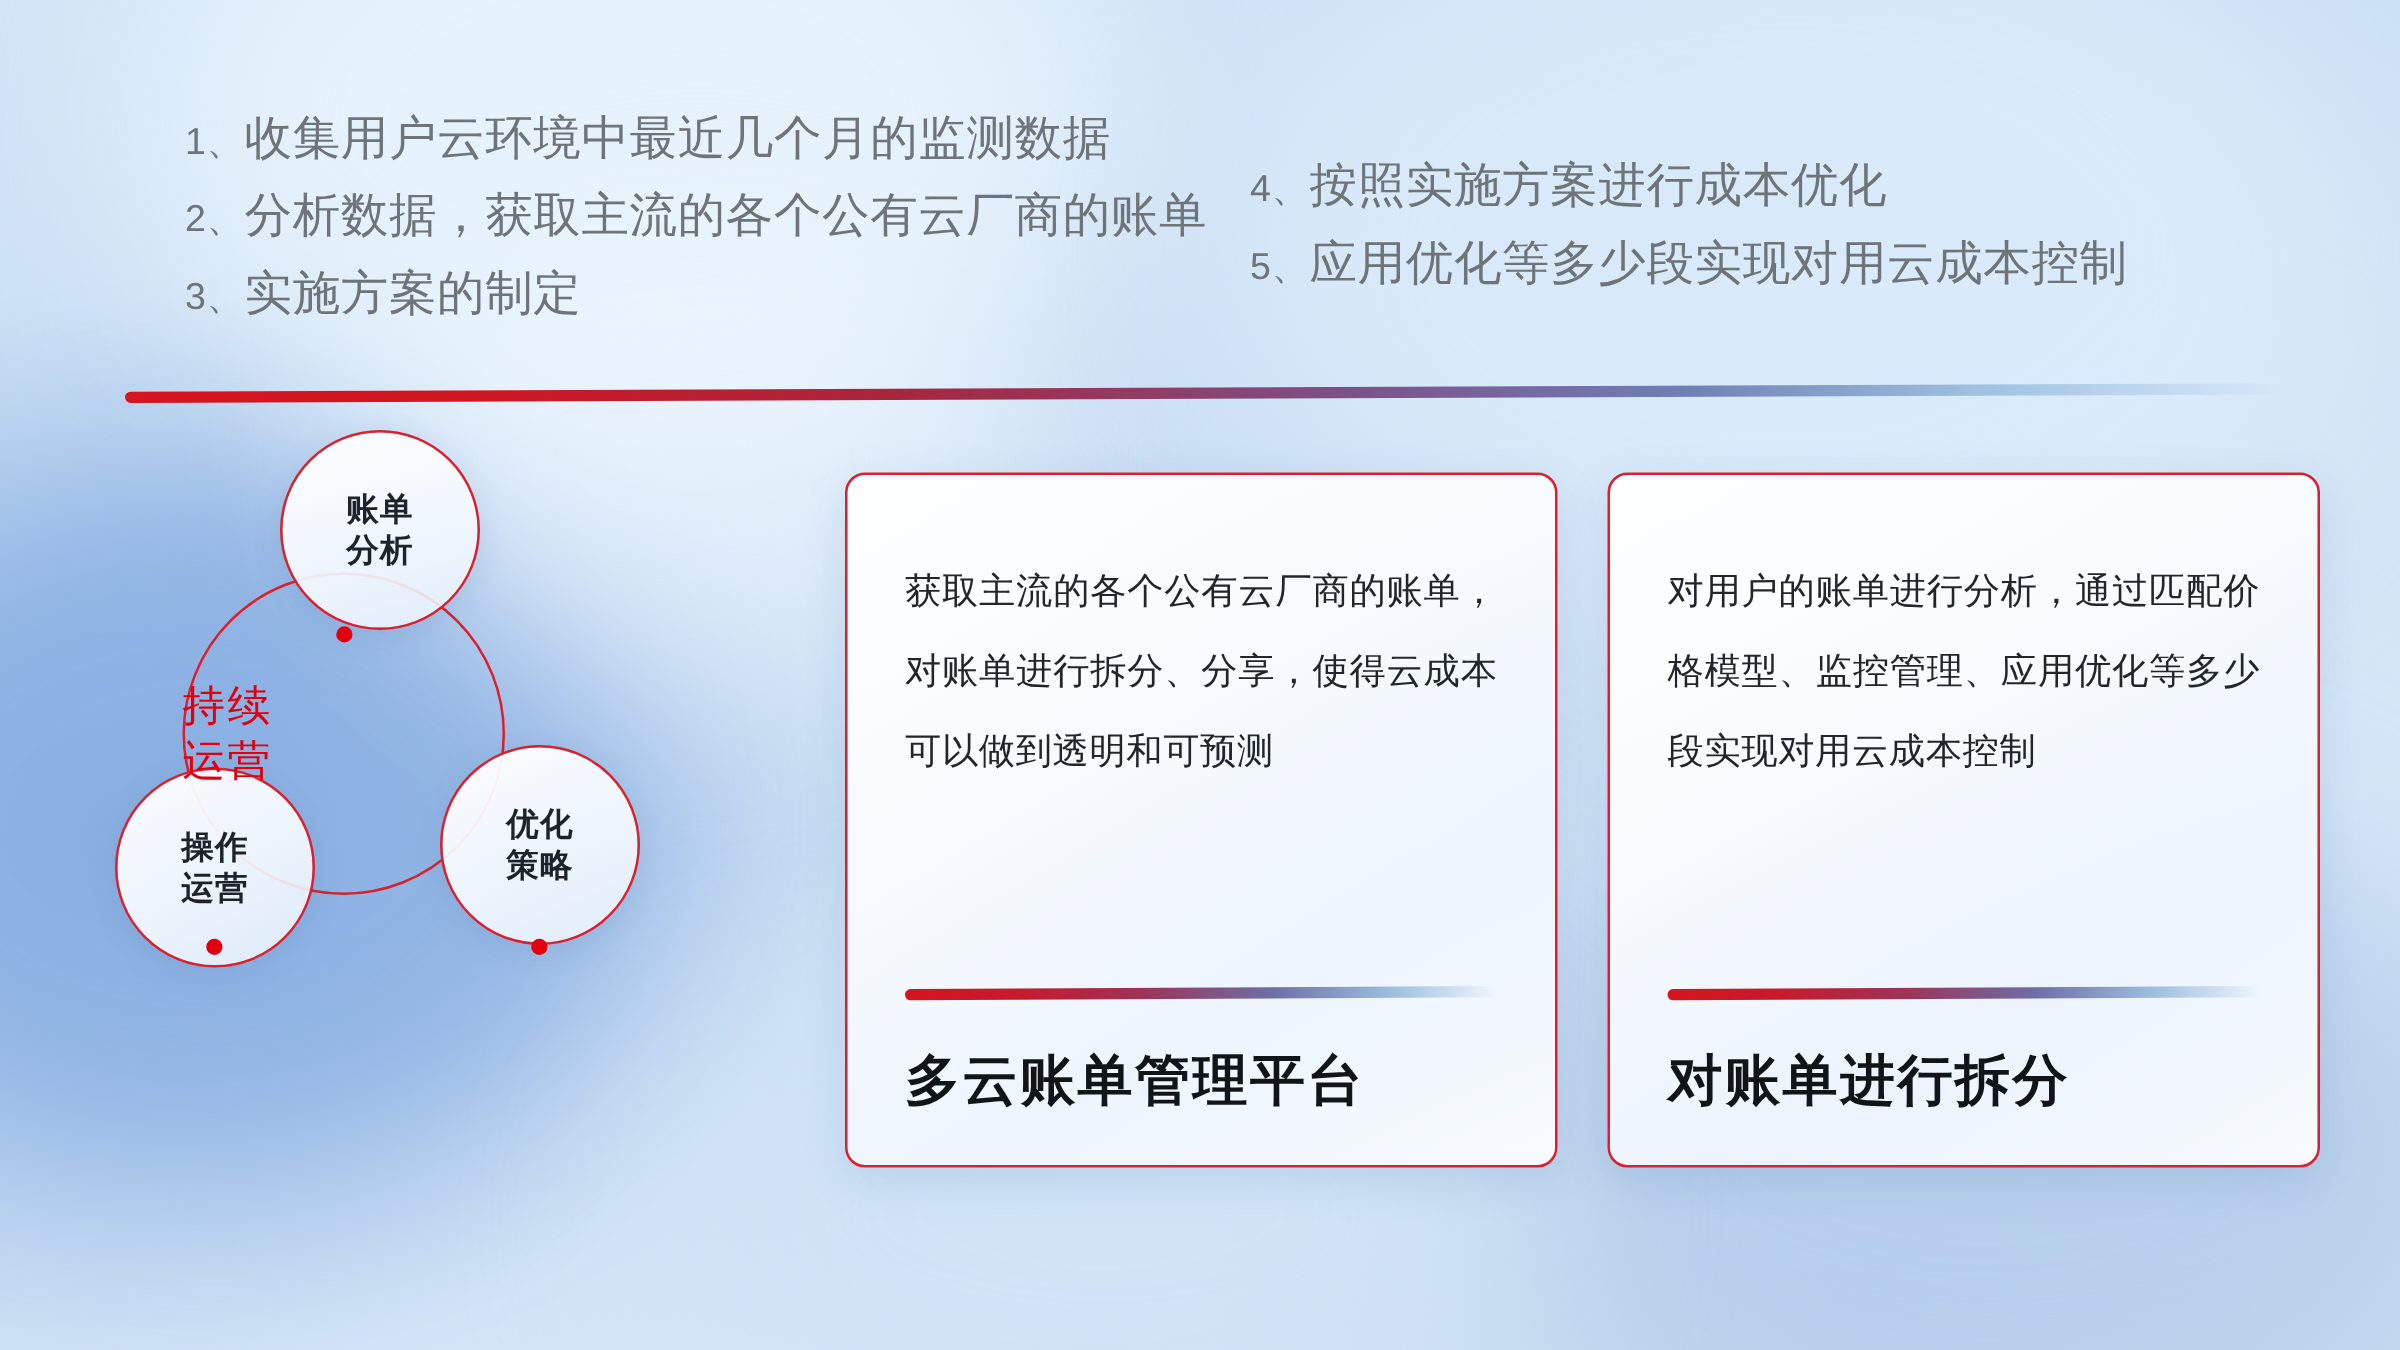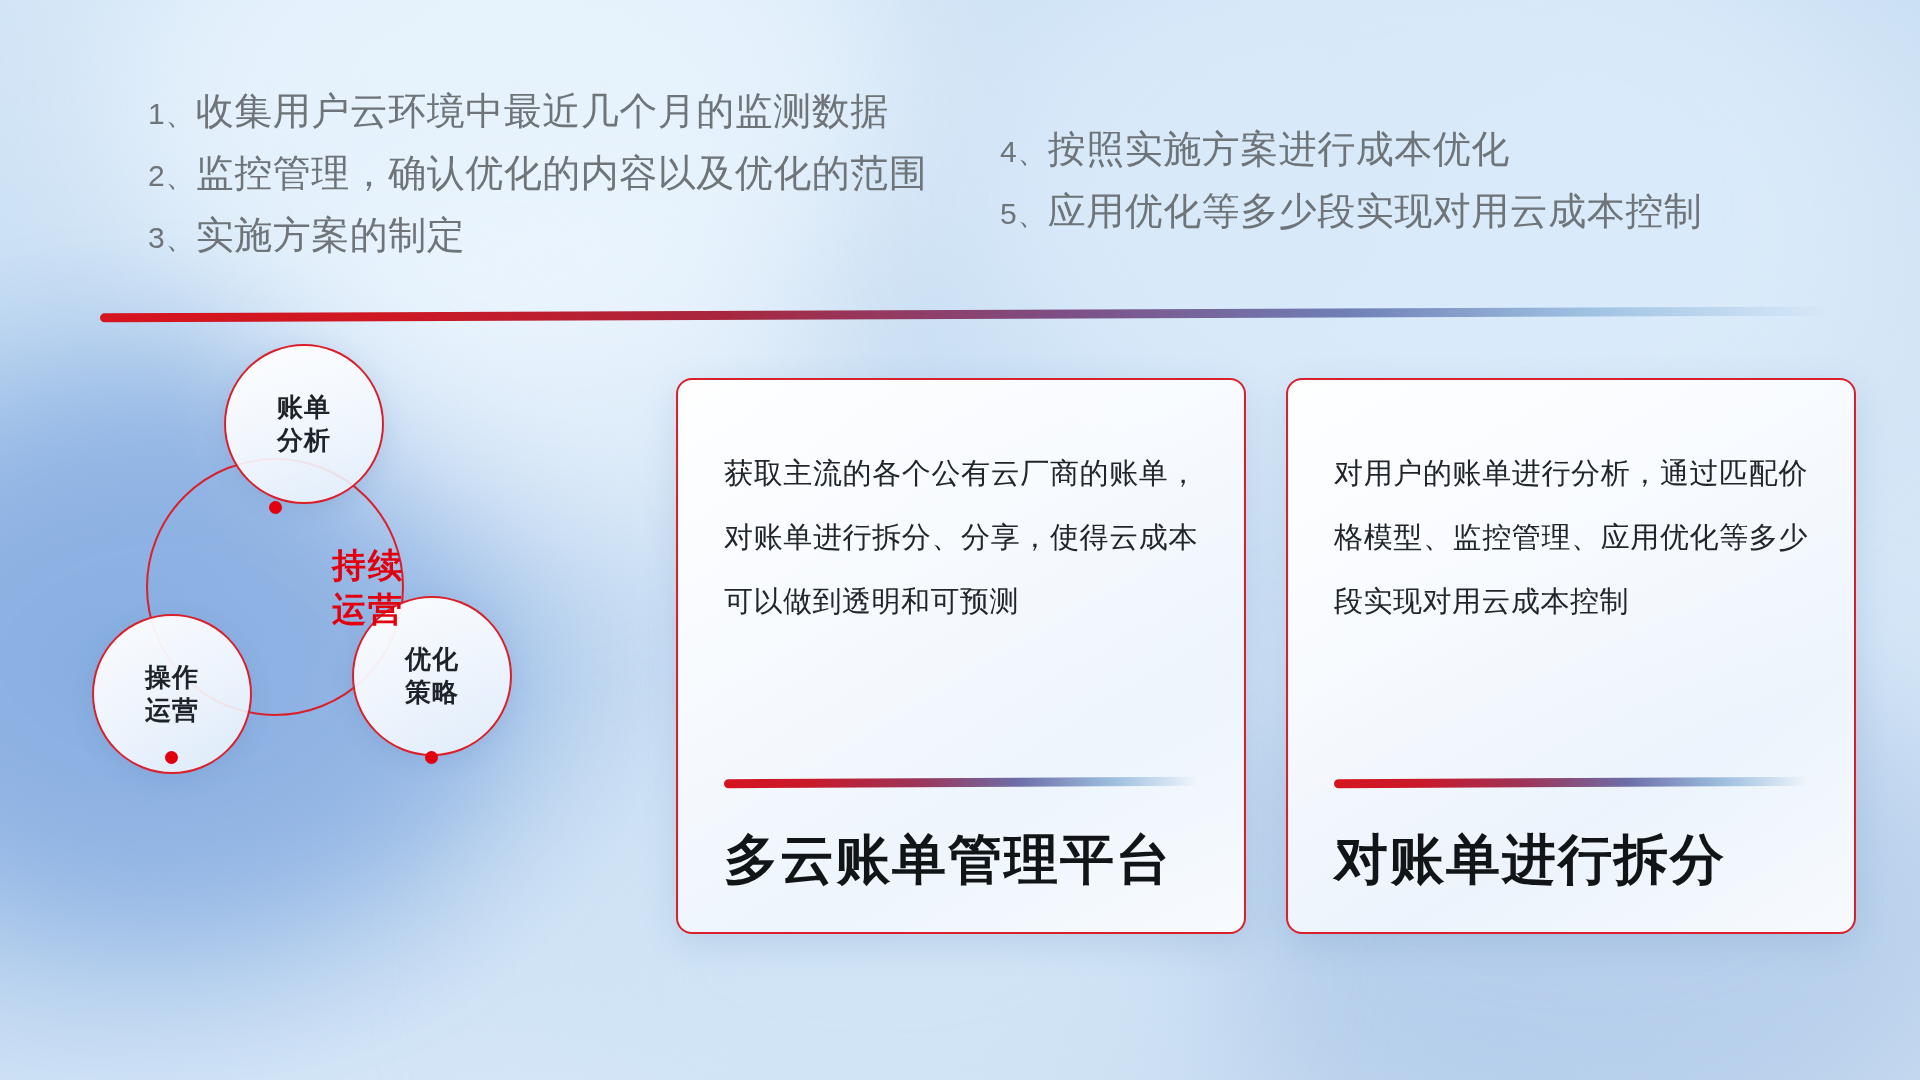--- a/index.html
+++ b/index.html
@@ -136,24 +136,24 @@
     color: #1d2328;
     line-height: 1.28;
     letter-spacing: 1px;
   }
   .center-label {
     position: absolute;
     left: 56px; top: 106px;
     width: 258px; height: 258px;
     display: flex;
     align-items: center;
-    justify-content: flex-end;
+    justify-content: flex-start;
     text-align: center;
     font-size: 34px;
-    font-weight: 700;
+    font-weight: 400;
     color: #e2000f;
     line-height: 1.3;
     letter-spacing: 2px;
     pointer-events: none;
   }
   .node-dot {
     position: absolute;
     width: 13px; height: 13px;
     border-radius: 50%;
     background: #e2000f;
@@ -203,21 +203,21 @@
         #c9192b 18%,
         #9d3357 40%,
         #6d6ea8 62%,
         #9dbedf 82%,
         rgba(215,233,248,0.0) 100%);
     transform: skewY(-0.3deg);
   }
 
   .card-title {
     margin-top: 40px;
-    font-size: 54px;
+    font-size: 44px;
     font-weight: 800;
     color: #111518;
     letter-spacing: 2px;
     line-height: 1.2;
   }
 </style>
 </head>
 <body>
 
 <div id="slide">
@@ -231,21 +231,21 @@
 
   <div class="steps">
 
     <div class="steps-col left">
       <div class="step-line">
         <span class="step-num">1、</span>
         <span class="step-text">收集用户云环境中最近几个月的监测数据</span>
       </div>
       <div class="step-line">
         <span class="step-num">2、</span>
-        <span class="step-text">监控管理，确认优化的内容以及优化的范围</span>
+        <span class="step-text">分析数据，获取主流的各个公有云厂商的账单</span>
       </div>
       <div class="step-line">
         <span class="step-num">3、</span>
         <span class="step-text">实施方案的制定</span>
       </div>
     </div>
 
     <div class="steps-col right">
       <div class="step-line">
         <span class="step-num">4、</span>

